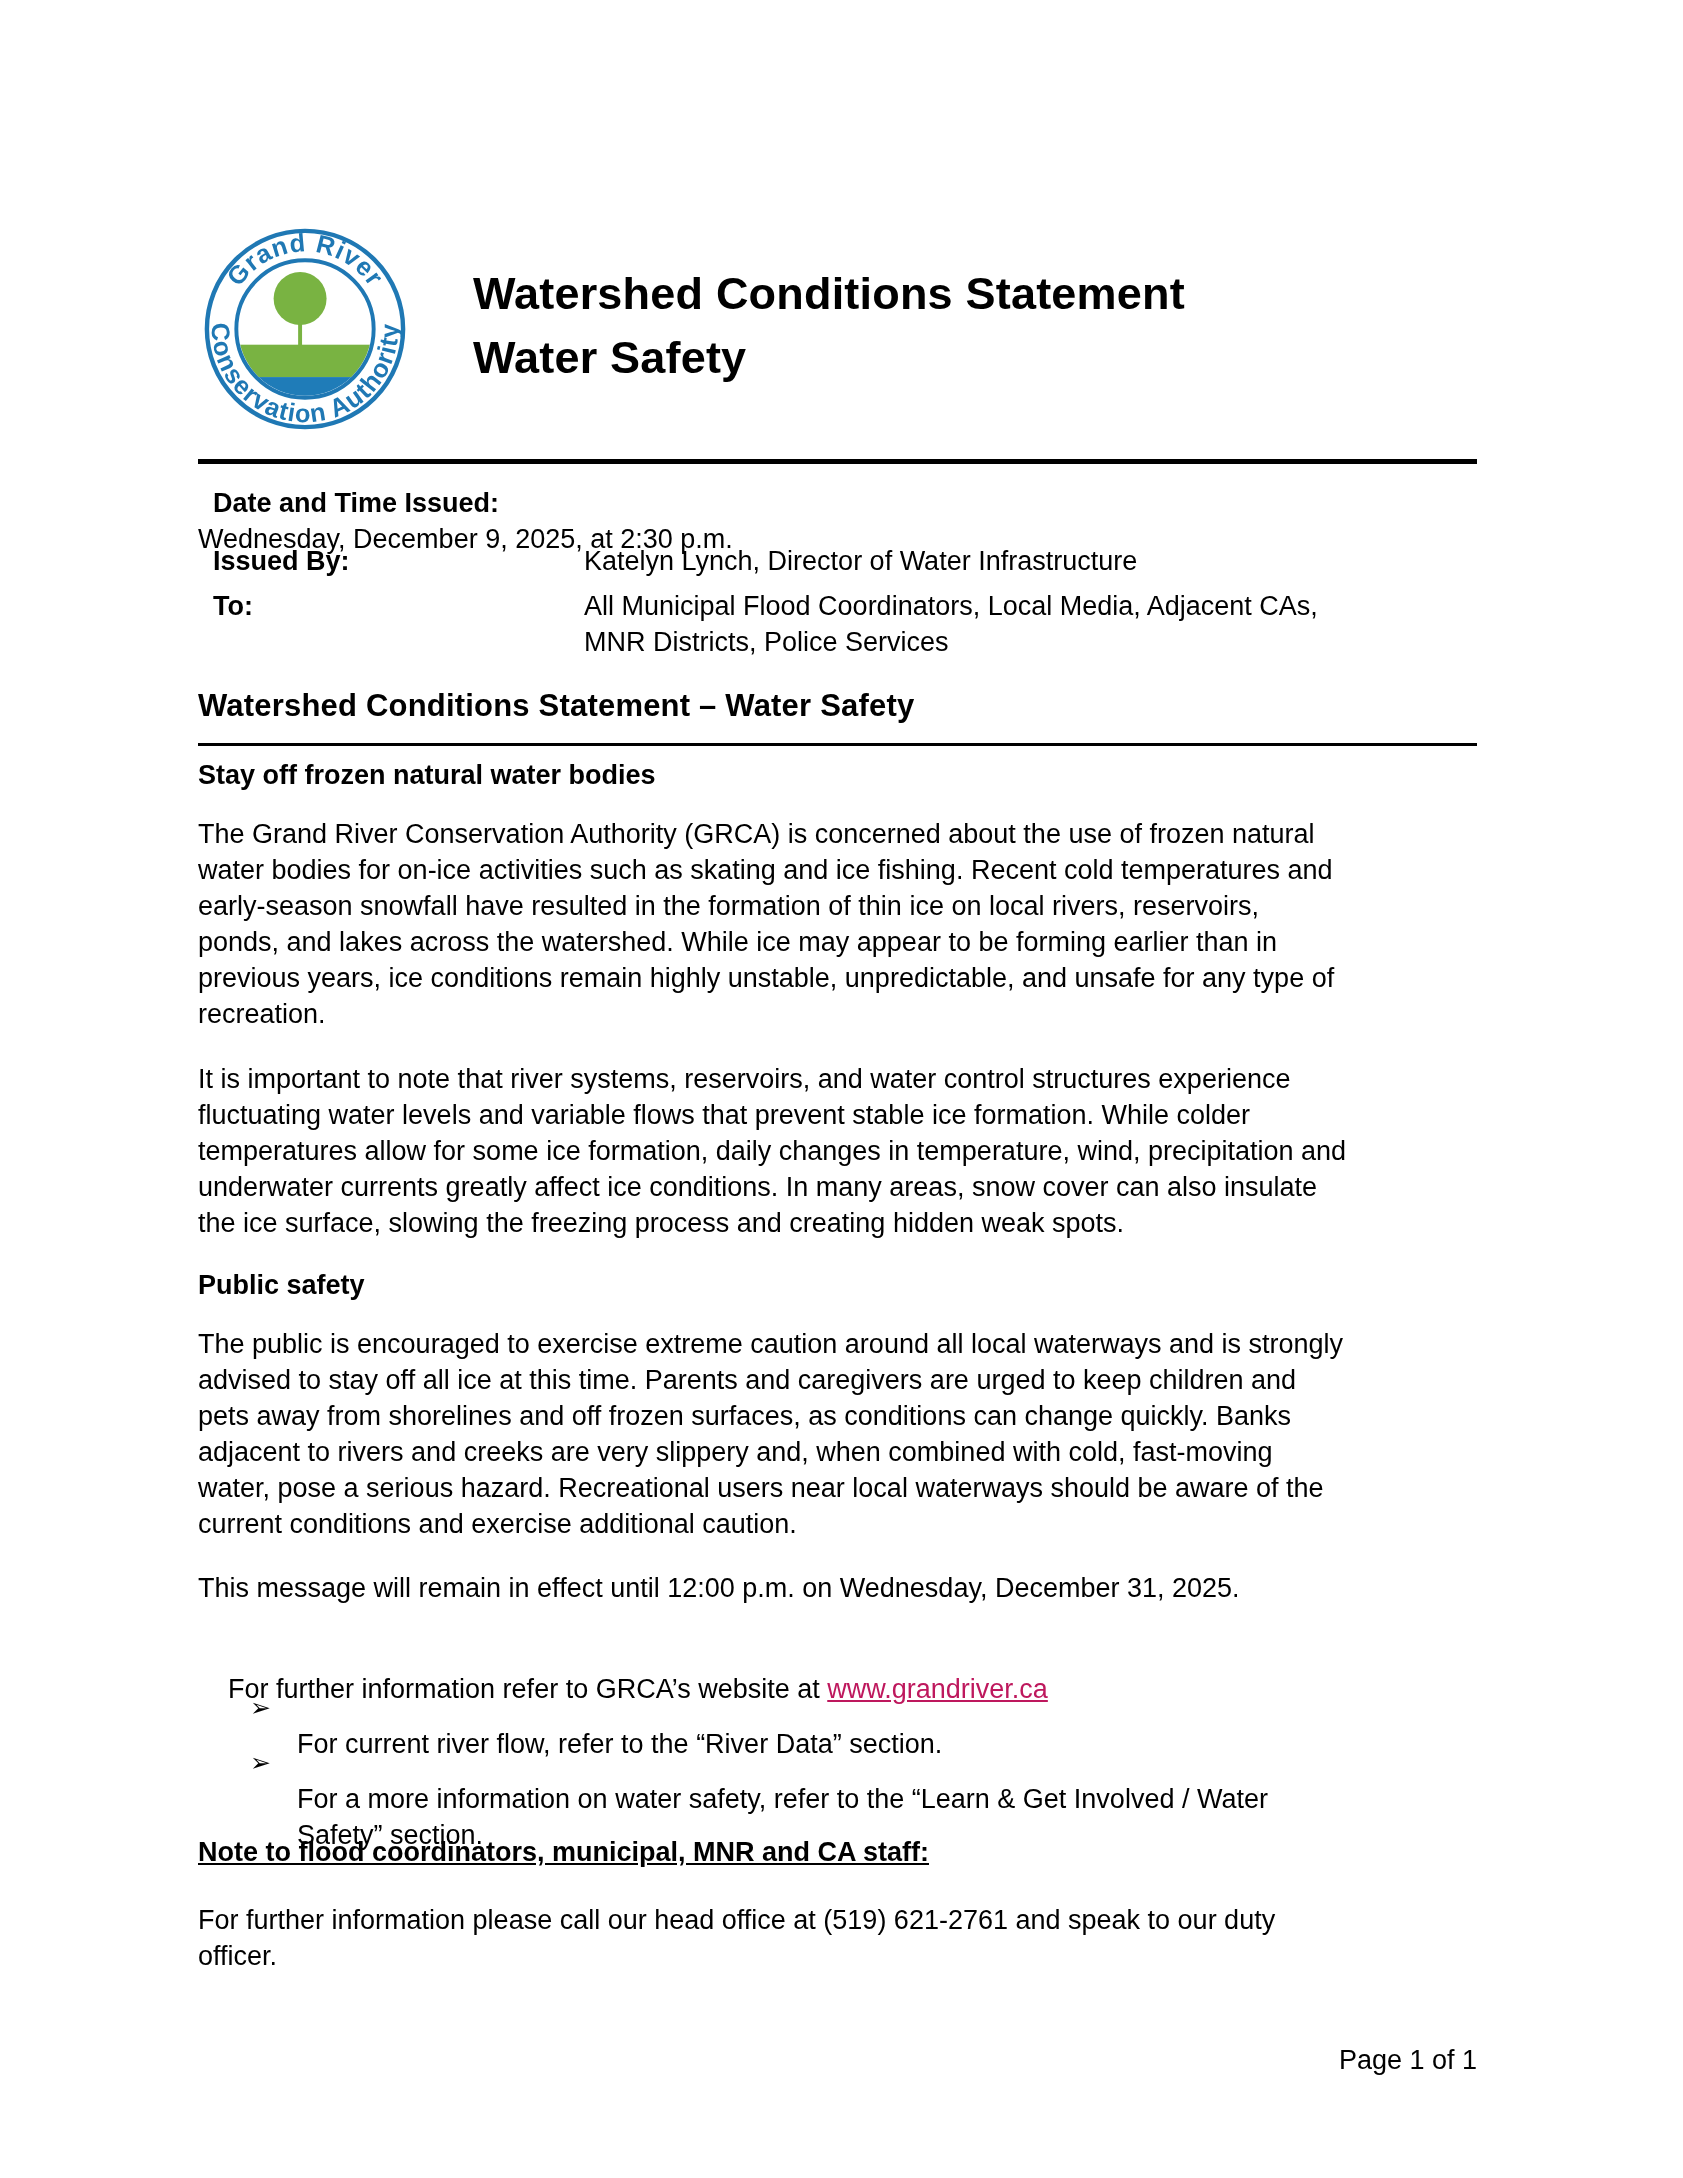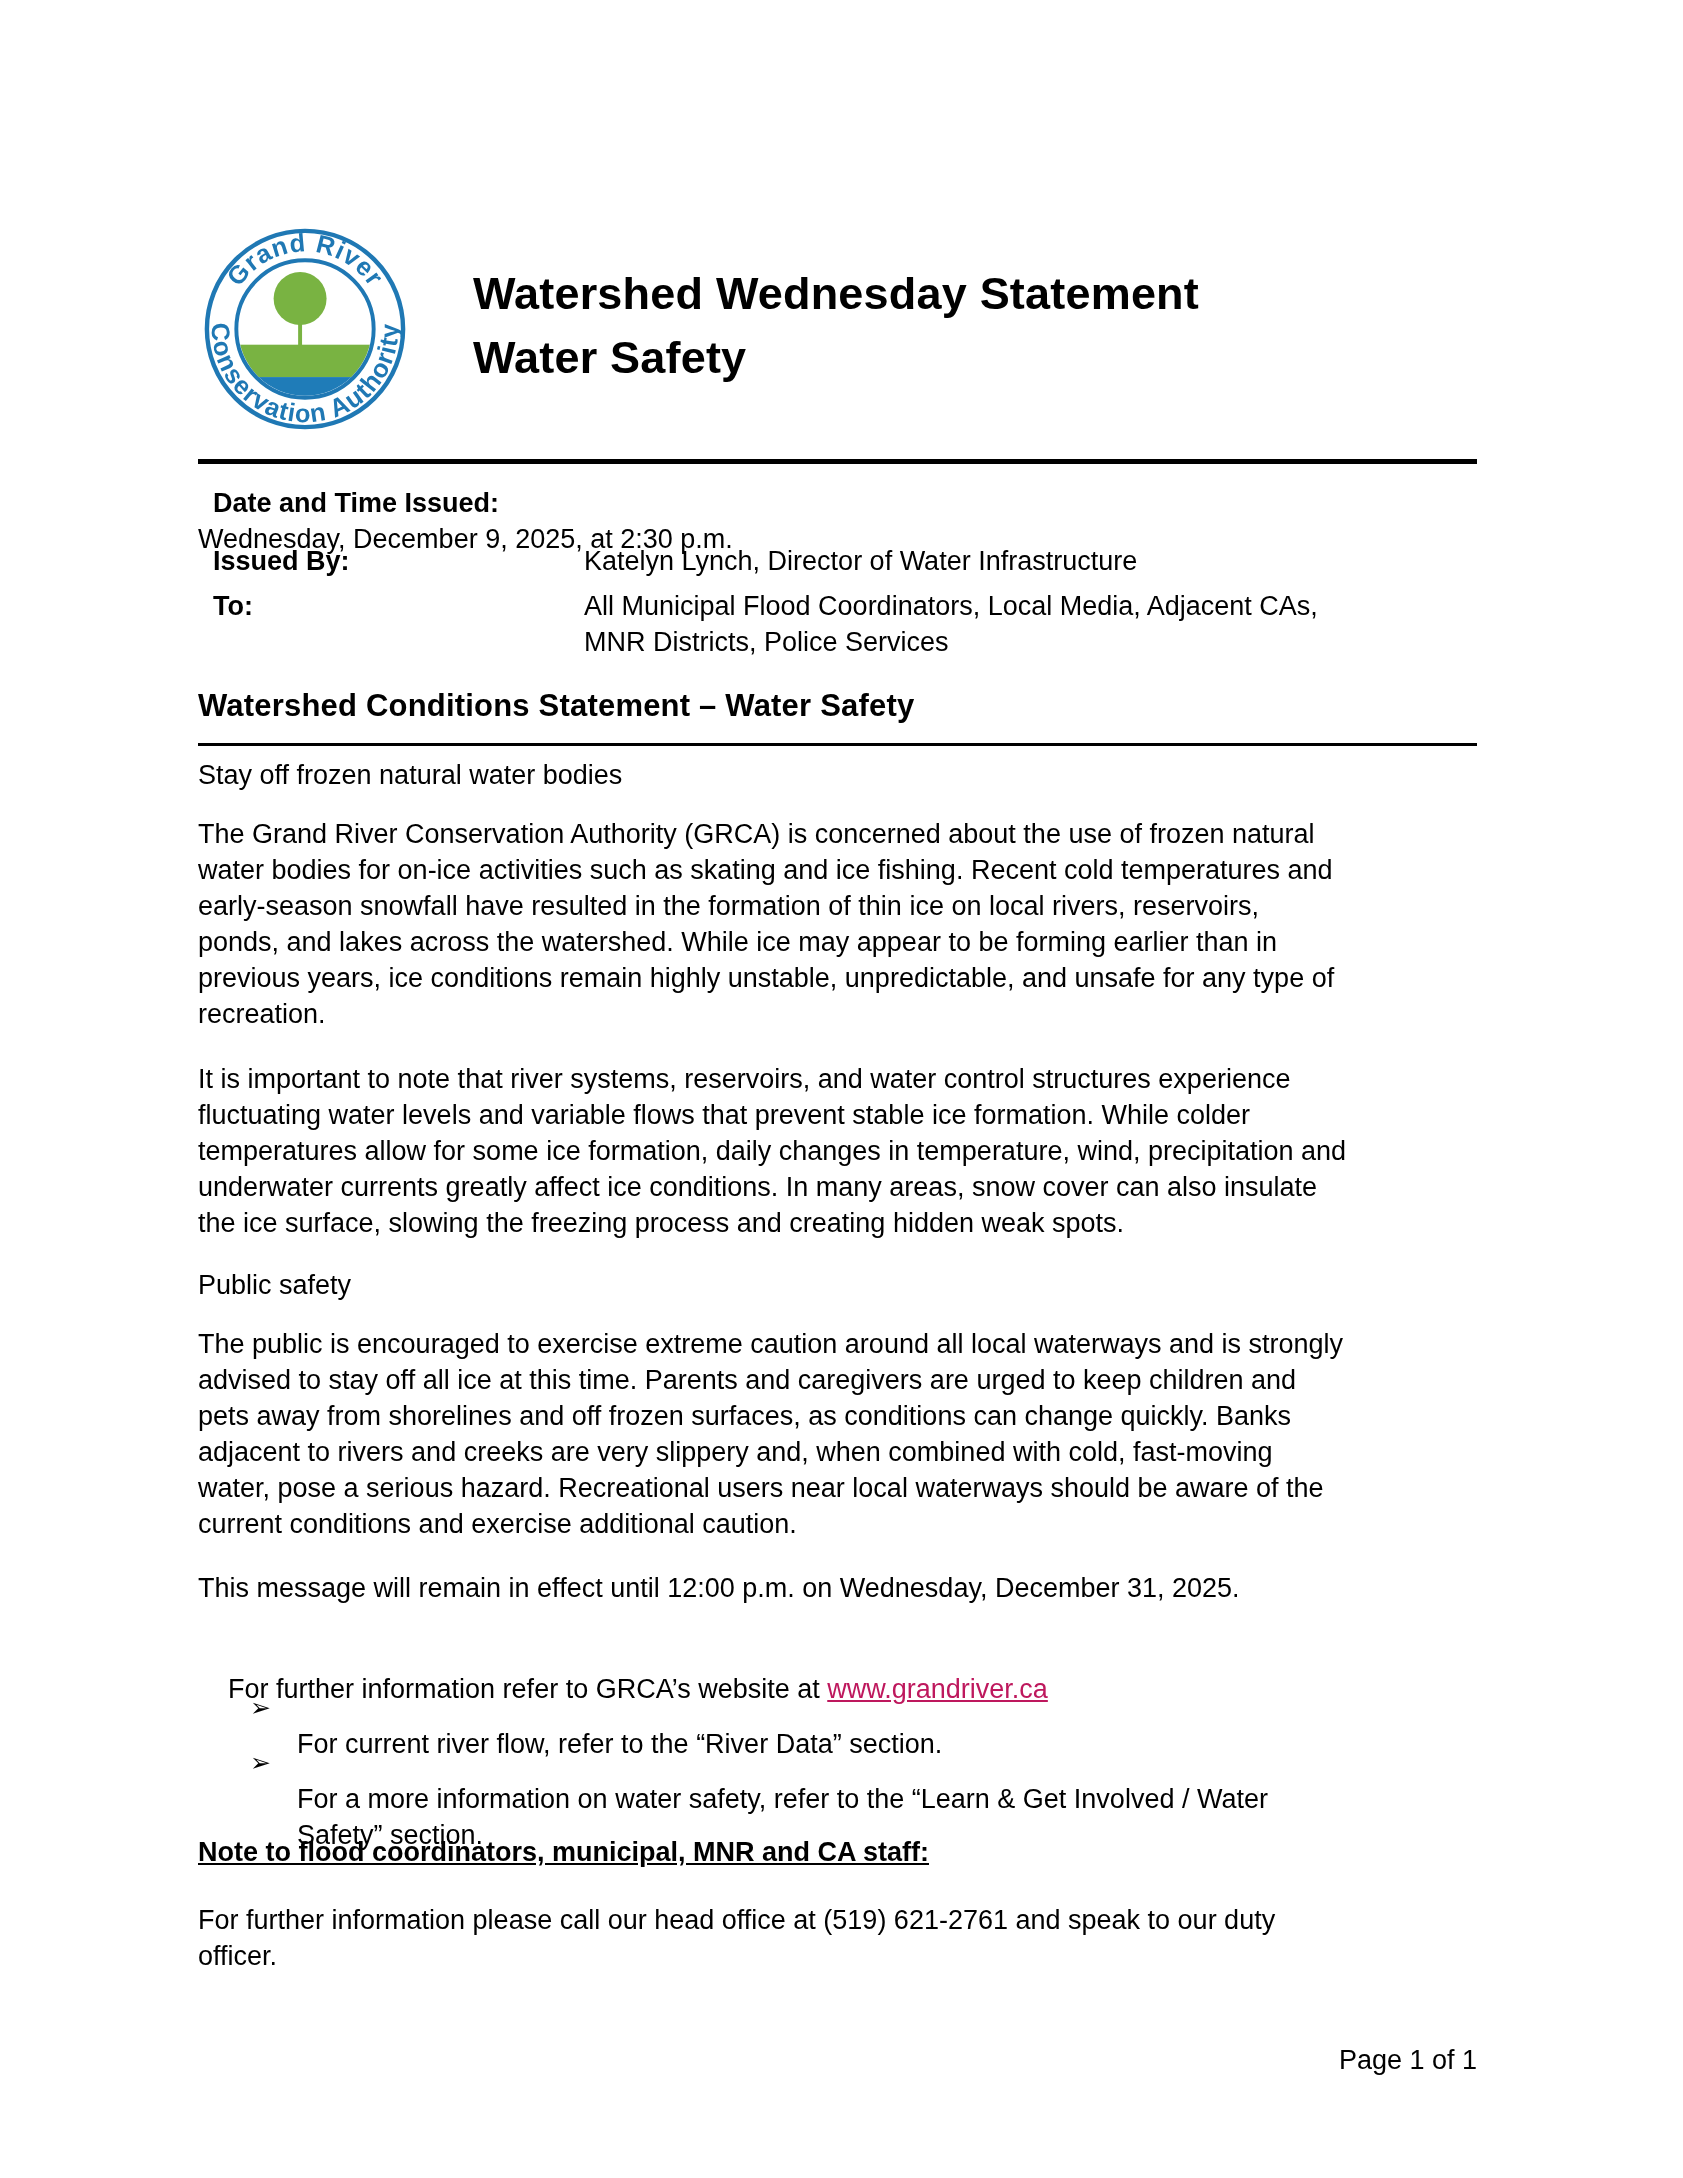--- a/index.html
+++ b/index.html
@@ -26,21 +26,21 @@
   
   .meta-row { position: absolute; left: 198px; width: 1279px; display: flex; font-size: 27px; line-height: 36px; }
   .meta-row-1 { top: 485px; flex-direction: column; }
   .meta-row-2 { top: 543px; }
   .meta-row-3 { top: 588px; }
   .meta-label { width: 371px; padding-left: 15px; font-weight: bold; flex: none; }
   .meta-value { flex: 1; white-space: pre-wrap; }
 
   
   .section-heading { position: absolute; left: 198px; top: 688px; font-size: 31px; font-weight: bold; letter-spacing: 0.2px; }
-  .subhead { position: absolute; left: 198px; font-size: 27px; font-weight: normal; }
+  .subhead { position: absolute; left: 198px; font-size: 27px; font-weight: bold; }
   .subhead-1 { top: 760px; }
   .subhead-2 { top: 1270px; }
   .para { position: absolute; left: 198px; width: 1297px; font-size: 27px; line-height: 36px; white-space: pre-wrap; }
   .para-1 { top: 816px; }
   .para-2 { top: 1061px; }
   .para-3 { top: 1326px; }
   .effect-line { top: 1570px; }
   .further-line { top: 1635px; }
   .further-line a { color: #be185d; text-decoration: underline; cursor: pointer; }
 
@@ -79,21 +79,21 @@
     <circle cx="105" cy="105" r="70" fill="none" stroke="#1F78B4" stroke-width="4"></circle>
     <text class="logo-arc-text" font-size="26">
       <textPath href="#arcTop" startOffset="50%" text-anchor="middle">Grand River</textPath>
     </text>
     <text class="logo-arc-text" font-size="26">
       <textPath href="#arcBottom" startOffset="50%" text-anchor="middle">Conservation Authority</textPath>
     </text>
   </svg>
 
   <div class="title-block">
-    <div>Watershed Wednesday Statement</div>
+    <div>Watershed Conditions Statement</div>
     <div>Water Safety</div>
   </div>
 
   <div class="rule rule-1"></div>
 
   <div class="meta-row meta-row-1">
     <span class="meta-label">Date and Time Issued:</span>
     <span class="meta-value">Wednesday, December 9, 2025, at 2:30 p.m.</span>
   </div>
   <div class="meta-row meta-row-3">

